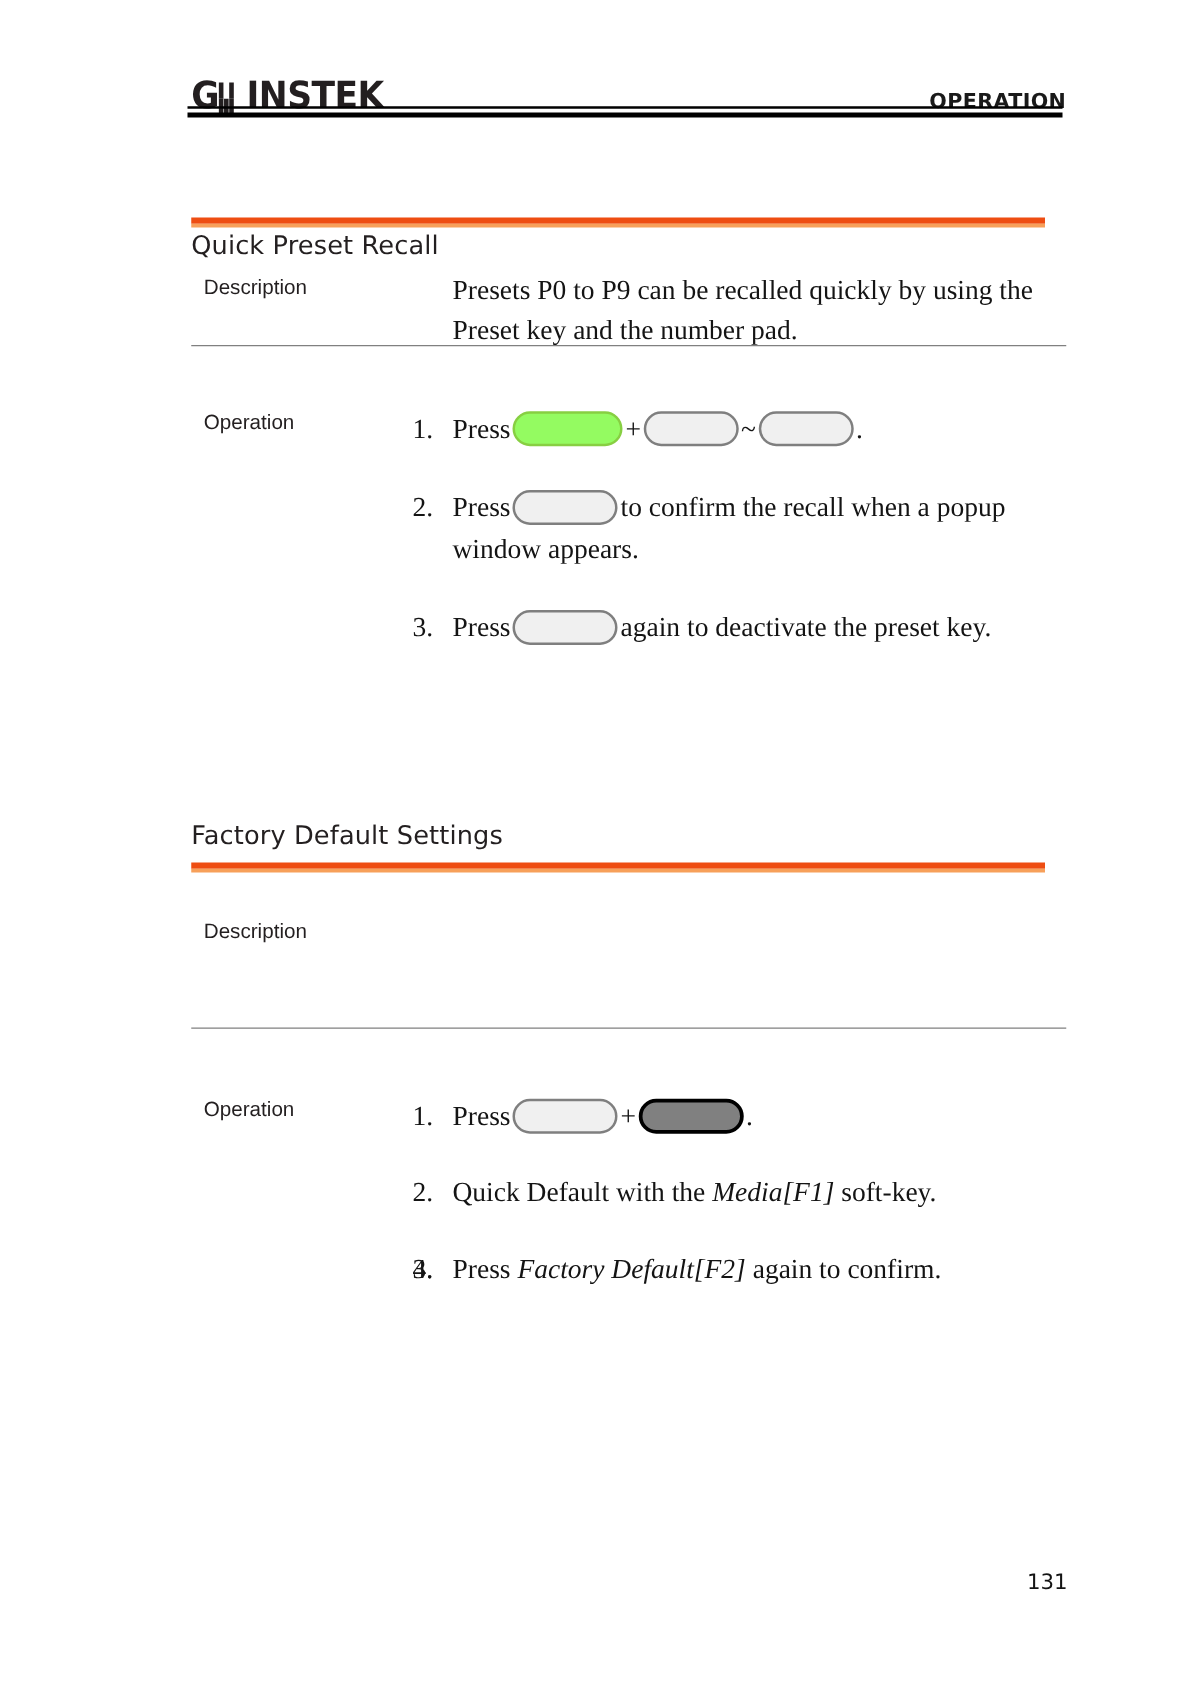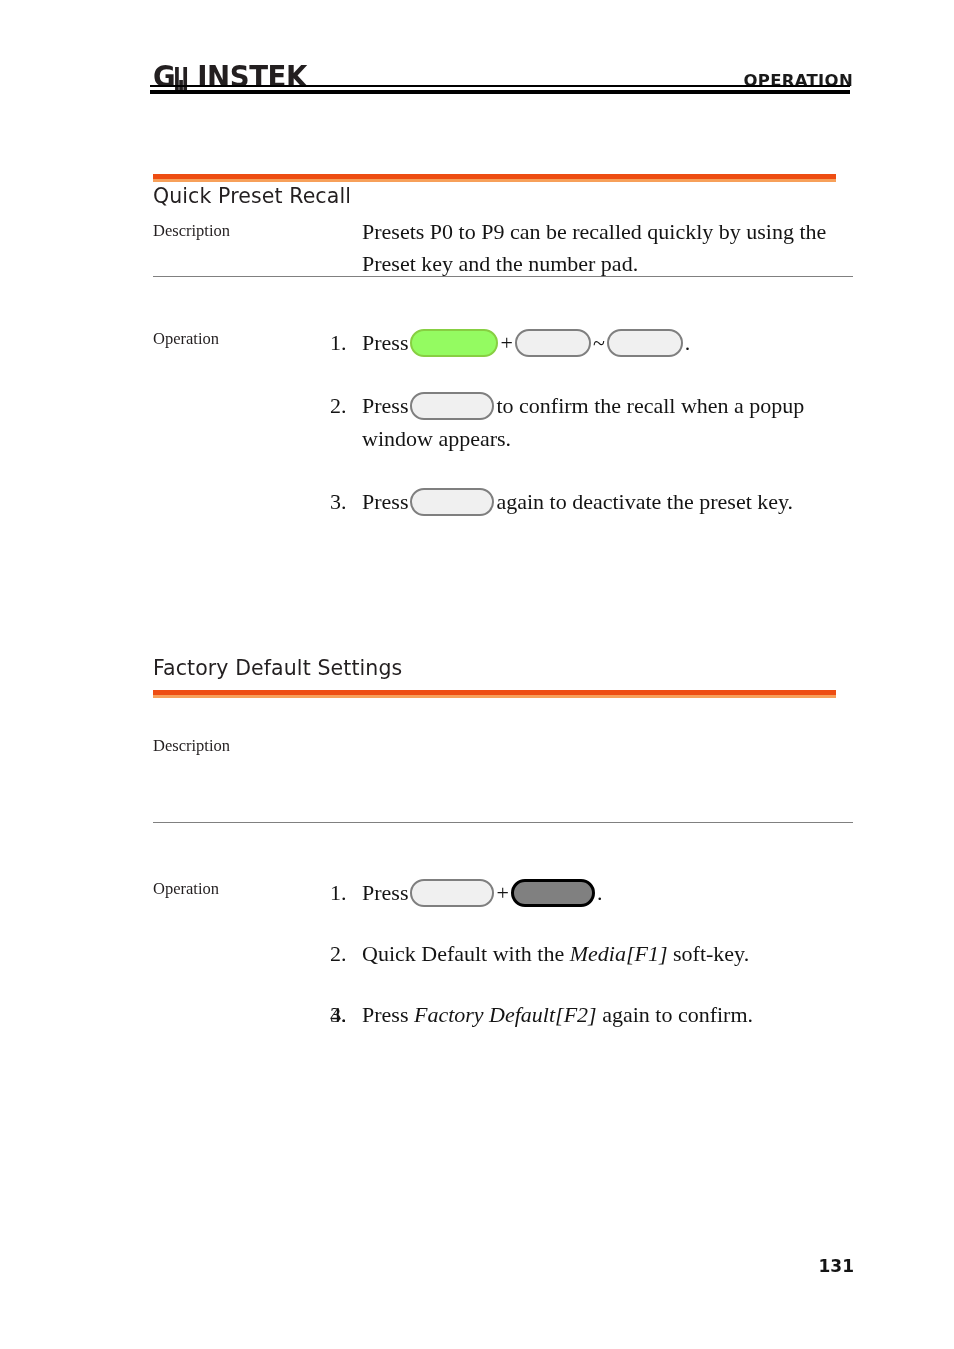--- a/index.html
+++ b/index.html
@@ -147,22 +147,22 @@
     position: absolute;
     left: 153px;
     width: 700px;
     height: 1px;
     background: #808080;
   }
 
   
   .row-label {
     position: absolute;
-    left: 153px;
-    font-family: Liberation Serif, serif;
+    left: 163px;
+    font-family: Liberation Sans, sans-serif;
     font-size: 16.5px;
     font-weight: normal;
     color: #231f20;
     white-space: nowrap;
   }
   .row-body {
     position: absolute;
     left: 362px;
     width: 480px;
     font-family: "Liberation Serif", serif;
@@ -234,21 +234,21 @@
     background: #808080;
     border: 3px solid #000000;
   }
 
   
   .page-number {
     position: absolute;
     right: 100px;
     top: 1256px;
     font-family: "DejaVu Sans", sans-serif;
-    font-weight: bold;
+    font-weight: normal;
     font-size: 17px;
     color: #141414;
   }
 </style>
 </head>
 <body>
 
 <div class="page">
 
   <div class="header">

